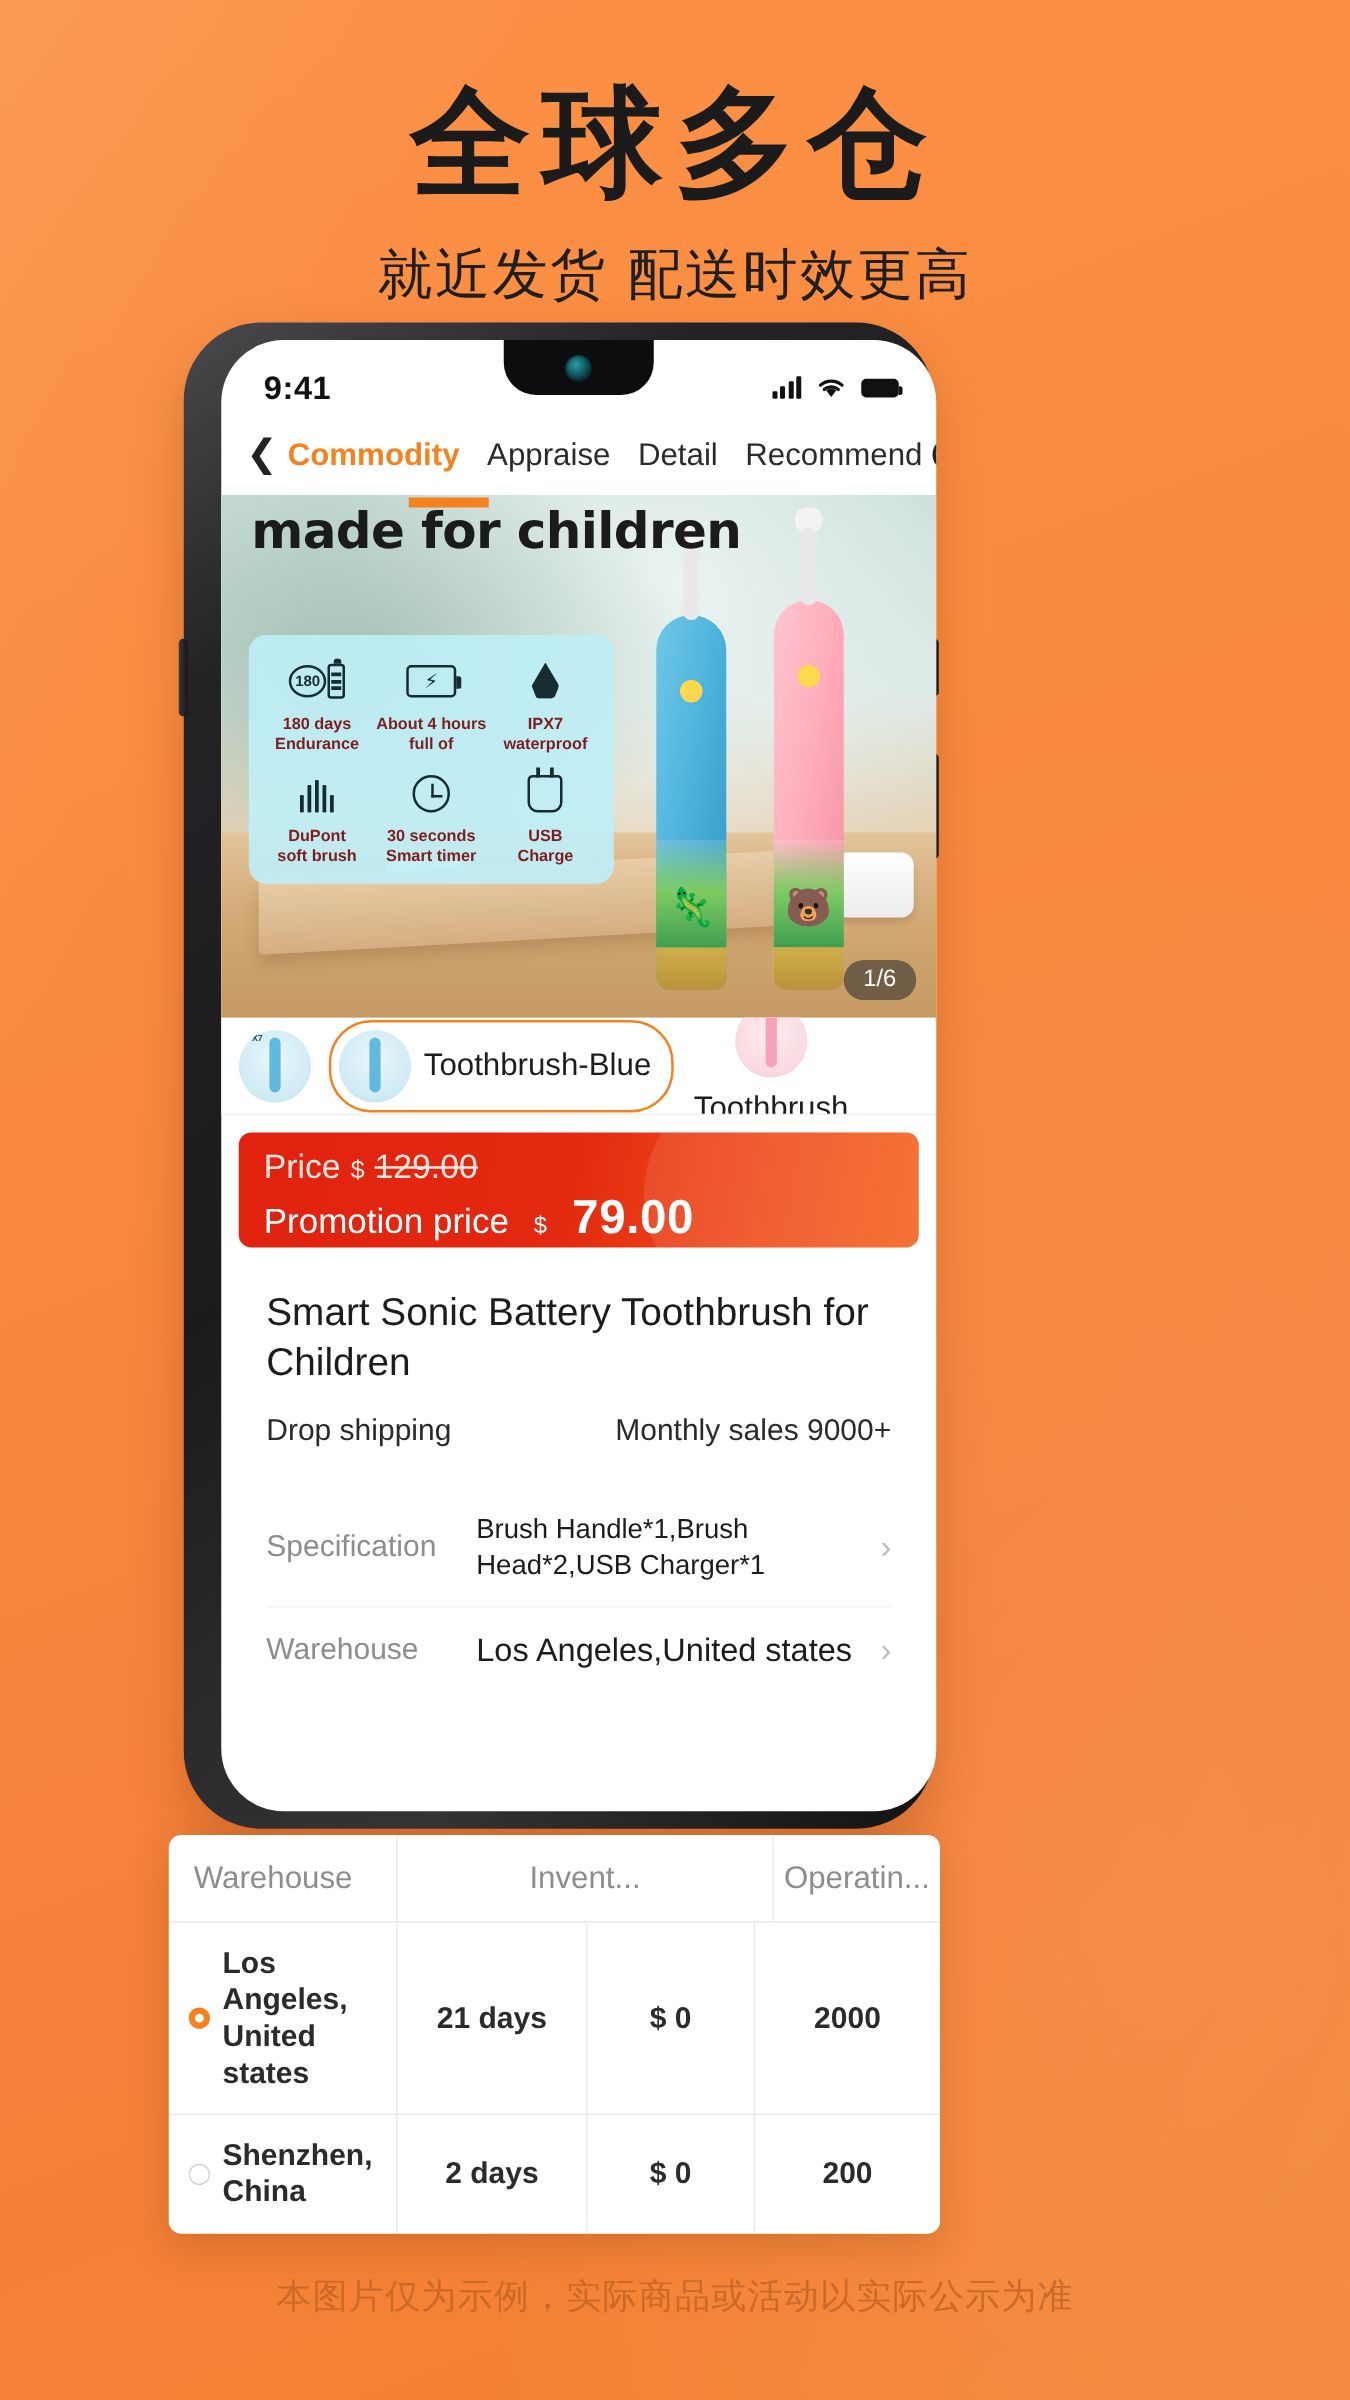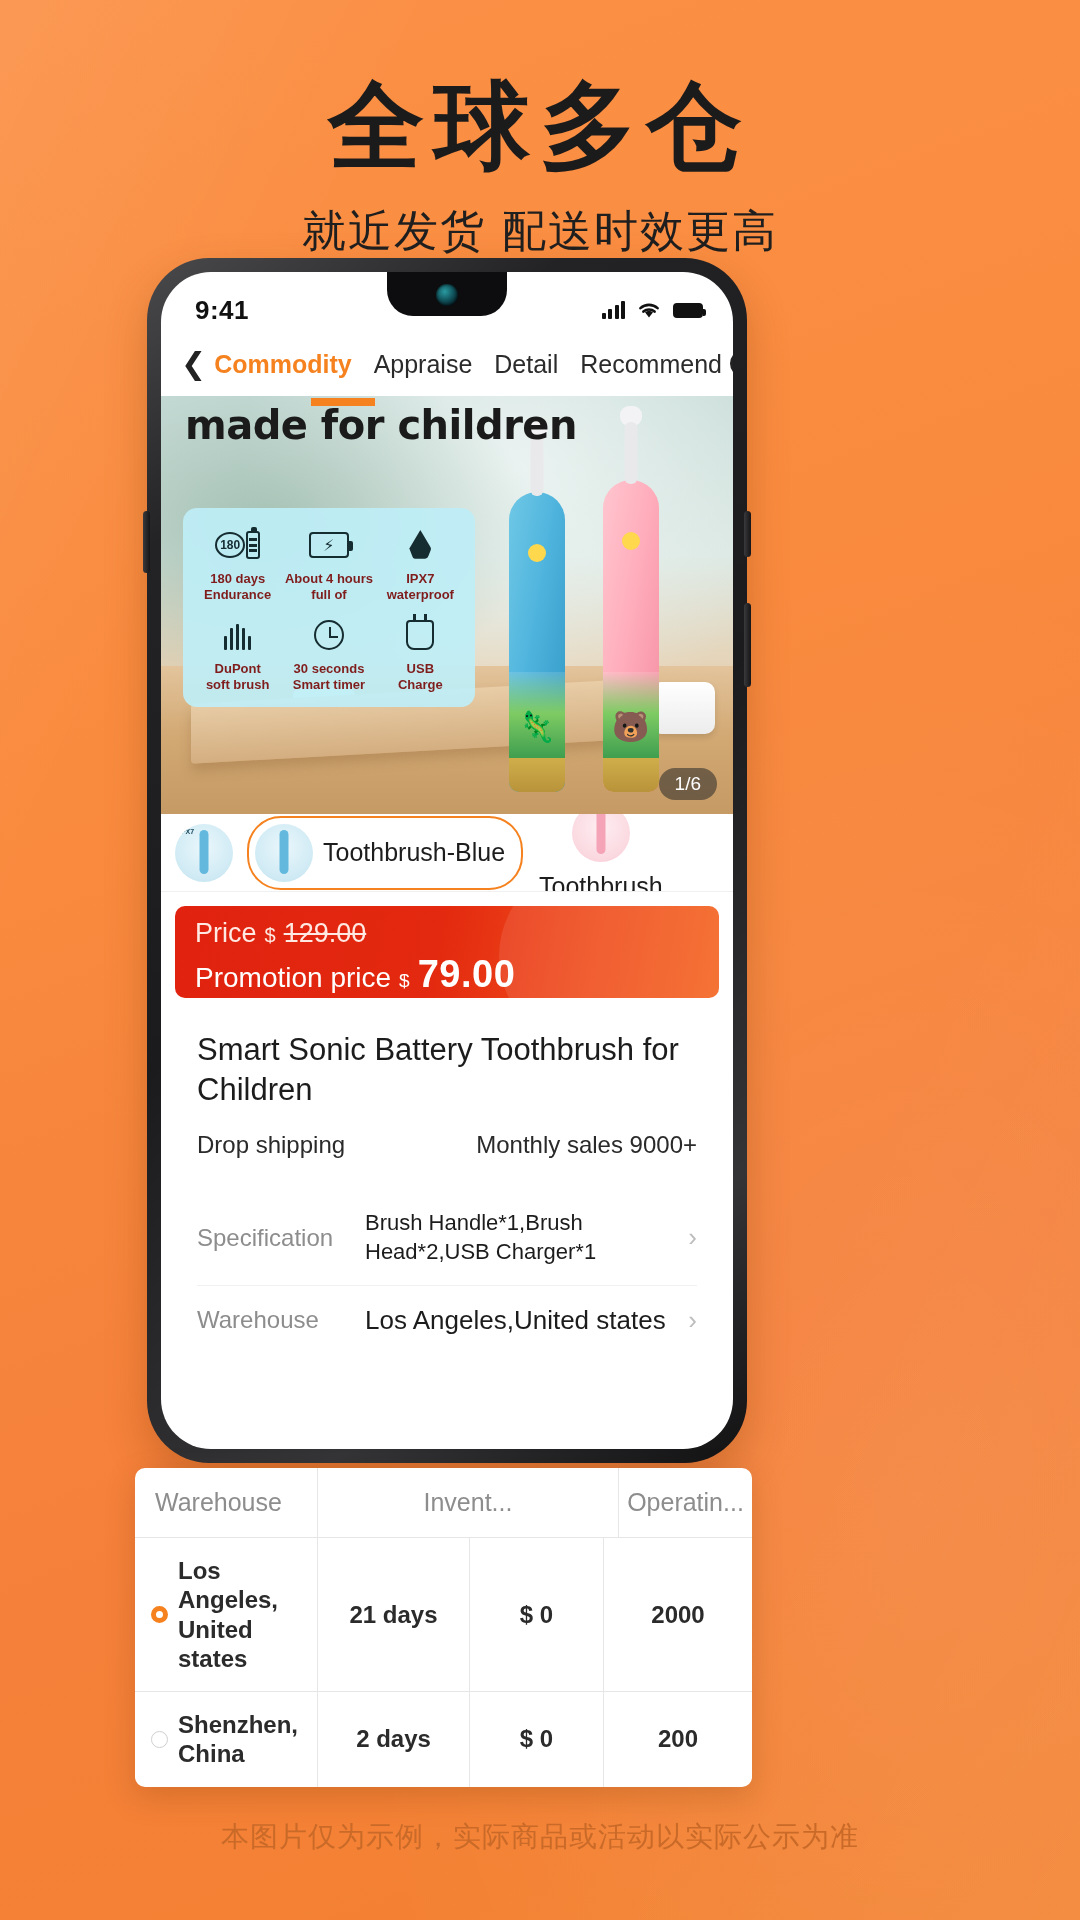--- a/index.html
+++ b/index.html
@@ -13,42 +13,42 @@
   .bg-sheen {
     position:absolute; inset:0;
     background:
       linear-gradient(115deg, rgba(255,255,255,.07) 0%, rgba(255,255,255,0) 22%),
       linear-gradient(295deg, rgba(255,255,255,.05) 0%, rgba(255,255,255,0) 30%),
       radial-gradient(ellipse at 85% 78%, rgba(255,255,255,.08), rgba(255,255,255,0) 45%);
     pointer-events:none;
   }
 
   
-  .headline-wrap { position:absolute; top:74px; left:0; right:0; text-align:center; }
+  .headline-wrap { position:absolute; top:62px; left:0; right:0; text-align:center; }
   .headline {
     font-size: 96px; font-weight: 700; color:#1b1b1b;
     letter-spacing: 10px; line-height:1.1;
     font-family:"DejaVu Sans","Liberation Sans",sans-serif;
   }
   .subheadline {
     margin-top: 22px; font-size: 44px; color:#1f1f1f; letter-spacing:2px;
     font-family:"DejaVu Sans","Liberation Sans",sans-serif;
   }
 
   
   .phone {
     position:absolute; left:147px; top:258px; width:600px; height:1205px;
     border-radius: 62px;
     background: linear-gradient(145deg,#4a4a4c 0%,#232325 18%,#1b1b1d 50%,#343437 82%,#121213 100%);
     padding: 14px;
     box-shadow: 0 18px 40px rgba(120,50,0,.28);
   }
   .phone-inner {
     position:relative; width:100%; height:100%; background:#fff;
-    border-radius: 50px; overflow:hidden;
+    border-radius: 50px; overflow:hidden;margin-left:16px;
   }
   .side-btn {
     position:absolute; width:7px; border-radius:4px;
     background: linear-gradient(90deg,#3a3a3c,#151517);
   }
   .side-btn.a { left:-4px; top:253px; height:62px; }
   .side-btn.b { right:-4px; top:253px; height:46px; }
   .side-btn.c { right:-4px; top:345px; height:84px; }
 
   .notch {
@@ -230,21 +230,21 @@
     background: linear-gradient(100deg,#e0220f 0%,#e3290f 48%,#ef4a1a 74%,#f4631f 100%);
     padding:12px 20px;
   }
   .price-banner::after {
     content:""; position:absolute; right:-40px; top:-60px; width:260px; height:220px;
     background: rgba(255,255,255,.10); border-radius:50%;
   }
   .price-row1 { color:#ffe9e2; font-size:27px; display:flex; align-items:baseline; gap:8px; }
   .price-row1 .cur { font-size:20px; }
   .price-old { text-decoration: line-through; }
-  .price-row2 { color:#fff; font-size:28px; display:flex; align-items:baseline; gap:8px; margin-top:4px; }
+  .price-row2 { color:#fff; font-size:28px; display:flex; align-items:baseline; gap:20px; margin-top:4px; }
   .price-row2 .cur { font-size:19px; }
   .price-now { font-size:38px; font-weight:800; letter-spacing:.5px; }
 
   
   .card { background:#fff; margin:10px 14px 0; border-radius:10px; padding:22px 22px 18px; }
   .prod-title { font-size:31px; color:#1c1c1c; line-height:1.28; font-weight:400; }
   .prod-meta { display:flex; justify-content:space-between; margin-top:22px; font-size:24px; color:#2a2a2a; }
 
   .spec-card { background:#fff; margin:10px 14px 0; border-radius:10px; padding:4px 22px; }
   .spec-row { display:flex; align-items:center; gap:18px; padding:18px 0; }

